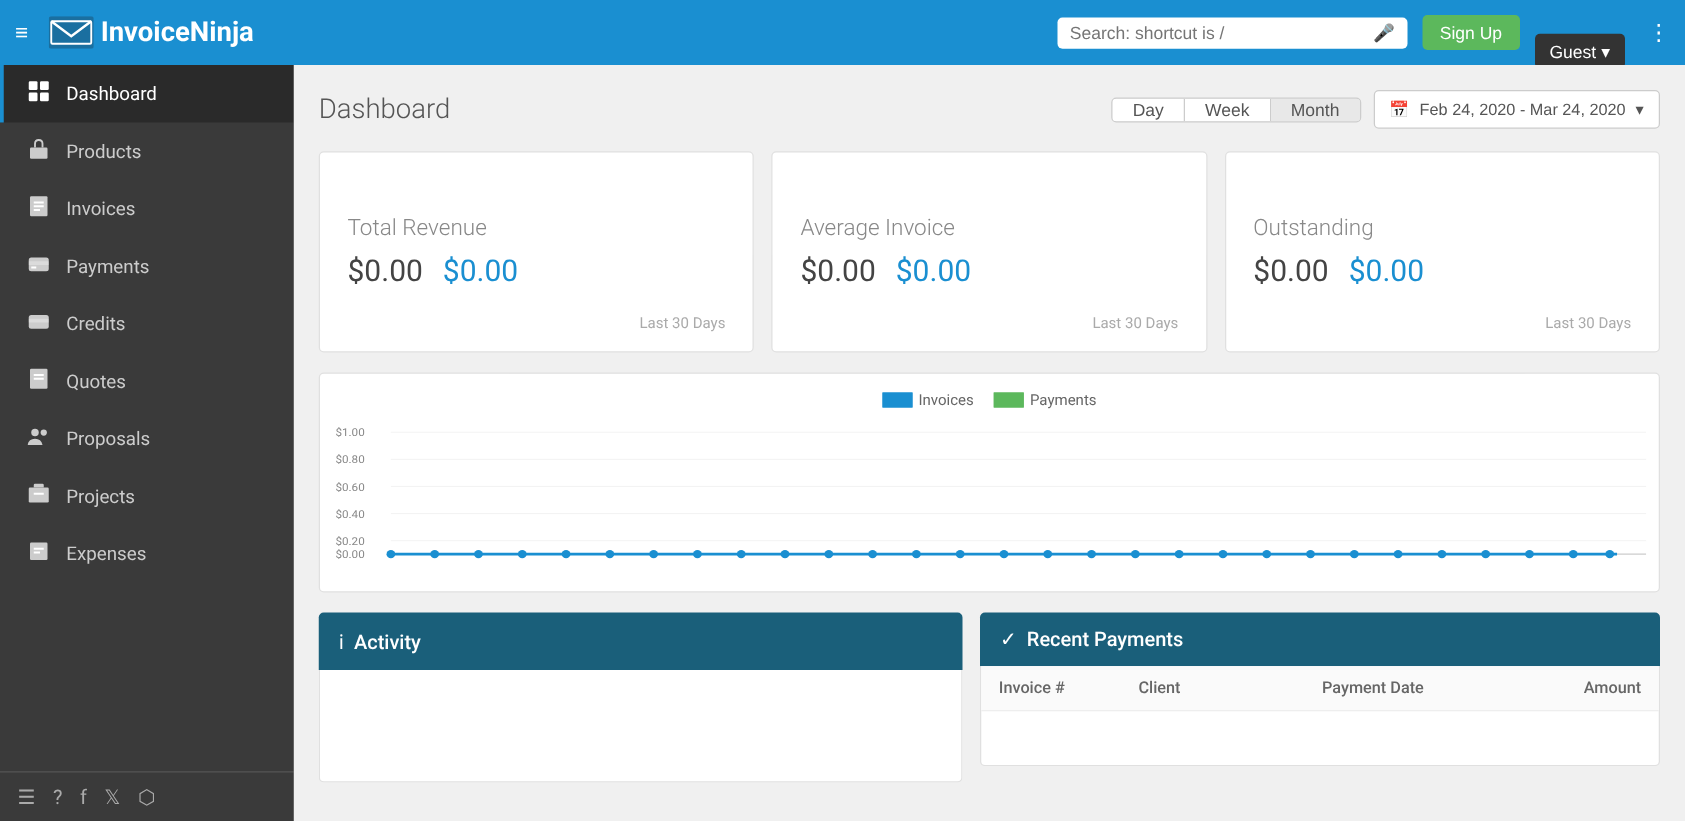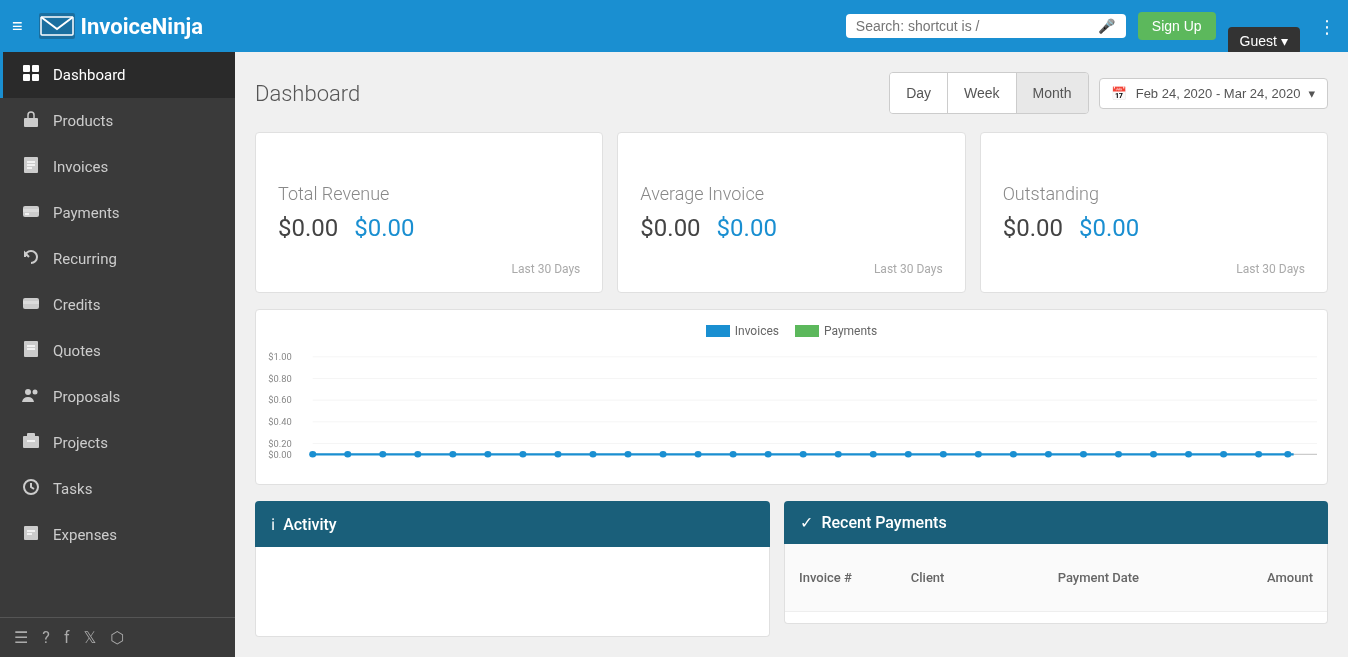--- a/index.html
+++ b/index.html
@@ -132,21 +132,21 @@
       color: #555;
     }
     .header-controls { display: flex; gap: 10px; align-items: center; }
     .period-buttons {
       display: flex;
       border: 1px solid #ccc;
       border-radius: 4px;
       overflow: hidden;
     }
     .period-btn {
-      padding: 12px 16px;
+      padding: 1px 16px;
       background: white;
       border: none;
       cursor: pointer;
       font-size: 14px;
       color: #555;
       border-right: 1px solid #ccc;
     }
     .period-btn:last-child { border-right: none; }
     .period-btn.active { background: #e8e8e8; font-weight: 500; }
     .date-range-btn {
@@ -243,21 +243,21 @@
     .panel-body {
       background: white;
       border: 1px solid #e0e0e0;
       border-top: none;
       border-radius: 0 0 4px 4px;
       min-height: 80px;
     }
     .table-header-row {
       display: flex;
       border-bottom: 1px solid #eee;
-      padding: 26px 14px;
+      padding: 10px 14px;
       background: #fafafa;
       gap: 16px;
     }
     .table-col { font-size: 13px; color: #666; font-weight: 500; }
     .col-invoice { flex: 1; }
     .col-client { flex: 1.2; }
     .col-date { flex: 1.5; margin-left: 16px; }
     .col-amount { flex: 1; text-align: right; }
   </style>
 </head>
@@ -320,27 +320,20 @@
   </div>
         <div class="sidebar-item">
     <span class="sidebar-icon"><svg width="18" height="18" viewBox="0 0 18 18" fill="currentColor">
               <rect x="1" y="4" width="16" height="11" rx="2"></rect>
               <rect x="1" y="7" width="16" height="3" fill="white" opacity="0.3"></rect>
               <line x1="3" y1="12" x2="7" y2="12" stroke="white" stroke-width="1.5"></line>
             </svg></span>
     <span>Payments</span>
   </div>
         <div class="sidebar-item">
-    <span class="sidebar-icon"><svg width="18" height="18" viewBox="0 0 18 18" fill="none" stroke="currentColor" stroke-width="2">
-              <path d="M3 9 A6 6 0 1 1 9 15"></path>
-              <polyline points="3,9 3,5 7,9"></polyline>
-            </svg></span>
-    <span>Recurring</span>
-  </div>
-        <div class="sidebar-item">
     <span class="sidebar-icon"><svg width="18" height="18" viewBox="0 0 18 18" fill="currentColor">
               <rect x="1" y="4" width="16" height="11" rx="2"></rect>
               <rect x="1" y="7" width="16" height="3" fill="white" opacity="0.3"></rect>
             </svg></span>
     <span>Credits</span>
   </div>
         <div class="sidebar-item">
     <span class="sidebar-icon"><svg width="18" height="18" viewBox="0 0 18 18" fill="currentColor">
               <rect x="2" y="1" width="14" height="16" rx="1"></rect>
               <line x1="5" y1="6" x2="13" y2="6" stroke="white" stroke-width="1.5"></line>
@@ -356,27 +349,20 @@
             </svg></span>
     <span>Proposals</span>
   </div>
         <div class="sidebar-item">
     <span class="sidebar-icon"><svg width="18" height="18" viewBox="0 0 18 18" fill="currentColor">
               <rect x="1" y="4" width="16" height="12" rx="1"></rect>
               <path d="M5 4 V2 Q5 1 6 1 H12 Q13 1 13 2 V4"></path>
               <line x1="5" y1="9" x2="13" y2="9" stroke="white" stroke-width="1.5"></line>
             </svg></span>
     <span>Projects</span>
-  </div>
-        <div class="sidebar-item">
-    <span class="sidebar-icon"><svg width="18" height="18" viewBox="0 0 18 18" fill="none" stroke="currentColor" stroke-width="2">
-              <circle cx="9" cy="9" r="7"></circle>
-              <polyline points="9,5 9,9 12,11"></polyline>
-            </svg></span>
-    <span>Tasks</span>
   </div>
         <div class="sidebar-item">
     <span class="sidebar-icon"><svg width="18" height="18" viewBox="0 0 18 18" fill="currentColor">
               <rect x="2" y="2" width="14" height="14" rx="1"></rect>
               <line x1="5" y1="7" x2="13" y2="7" stroke="white" stroke-width="1.5"></line>
               <line x1="5" y1="10" x2="10" y2="10" stroke="white" stroke-width="1.5"></line>
             </svg></span>
     <span>Expenses</span>
   </div>
       </div>

